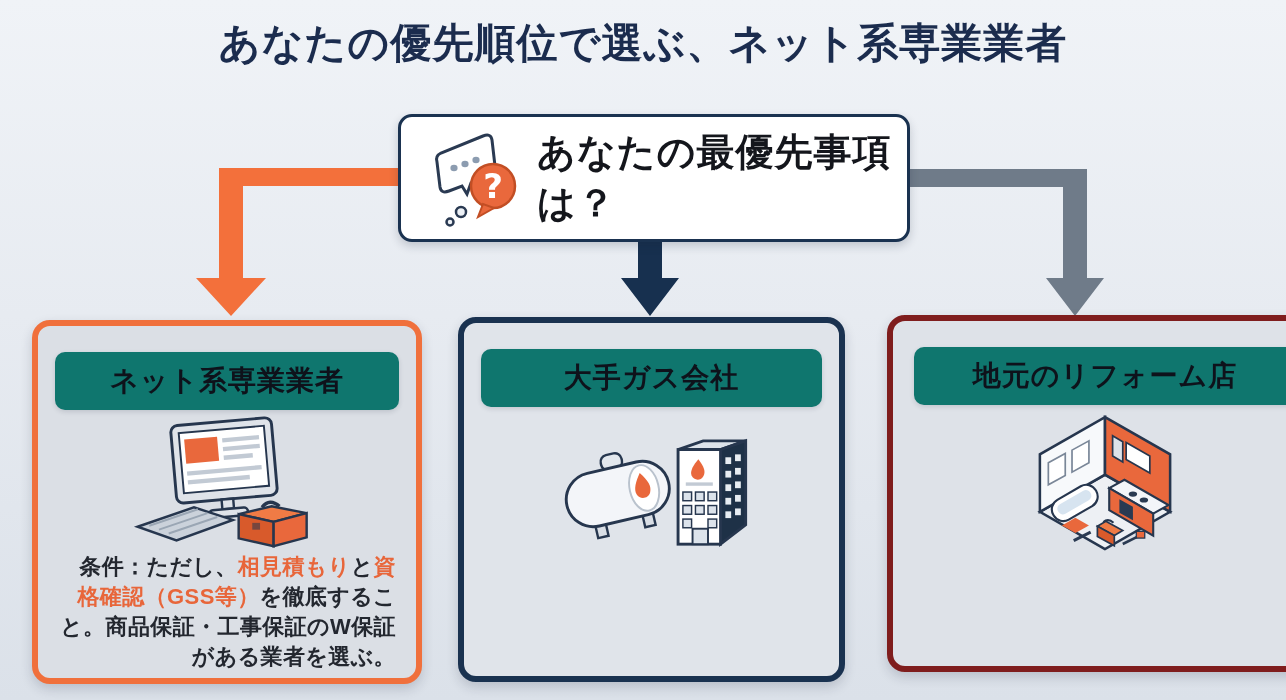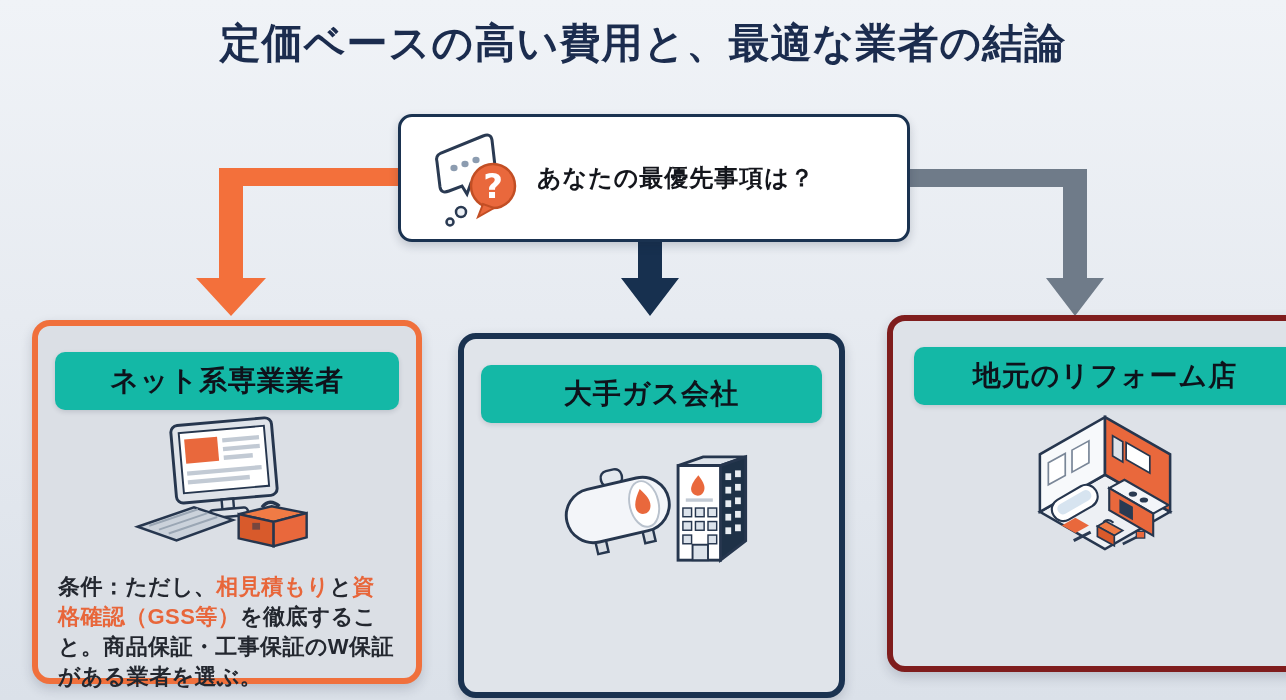--- a/index.html
+++ b/index.html
@@ -16,47 +16,47 @@
   svg.arrows { position:absolute; left:0; top:0; z-index:1; }
 
   .qbox {
     position:absolute; left:398px; top:114px; width:512px; height:128px;
     box-sizing:border-box; background:#FFFFFF;
     border:3px solid #1A3250; border-radius:14px;
     box-shadow:0 4px 10px rgba(25,35,55,.20);
     display:flex; align-items:center; z-index:2;
   }
   .qbox .qicon { width:100px; height:106px; margin-left:22px; flex:0 0 auto; }
-  .qbox .qlabel { font-size:24px; font-weight:800; color:#14161C; margin-left:14px; letter-spacing:1px; }
+  .qbox .qlabel { font-size:38px; font-weight:800; color:#14161C; margin-left:14px; letter-spacing:1px; }
 
   .card {
     position:absolute; box-sizing:border-box; border-radius:18px; z-index:2;
     box-shadow:0 5px 12px rgba(25,35,55,.18);
   }
   .card.orange { left:32px;  top:320px; width:390px; height:364px; background:#DBDFE5; border:6px solid #F0703C; }
-  .card.navy   { left:458px; top:333px; width:387px; height:365px; background:#E0E4EA; border:6px solid #1A3250; }
+  .card.navy   { left:458px; top:317px; width:387px; height:365px; background:#E0E4EA; border:6px solid #1A3250; }
   .card.gray   { left:887px; top:315px; width:436px; height:357px; background:#DEE2E8; border:6px solid #7f1d1d; }
 
   .card-header {
-    margin:26px auto 0; width:86%; background:#14b8a6; border-radius:10px;
+    margin:26px auto 0; width:86%; background:#0f766e; border-radius:10px;
     text-align:center; font-size:28px; font-weight:800; color:#0E121B;
     padding:10px 9px; box-shadow:0 2px 5px rgba(25,35,55,.14); letter-spacing:1px;
   }
   .card-iconwrap { height:142px; display:flex; justify-content:center; align-items:flex-end; }
   .card.gray .card-iconwrap { height:150px; }
   .card-text {
-    margin:20px 20px 0; font-size:22px; font-weight:700; color:#23272F;
-    line-height:1.36; letter-spacing:0.4px; text-align:left;
+    margin:0 20px 0; font-size:22px; font-weight:700; color:#23272F;
+    line-height:1.36; letter-spacing:0.4px; text-align:right;
   }
   .hl { color:#E8663A; }
 </style>
 </head>
 <body>
 
-<div class="title">定価ベースの高い費用と、最適な業者の結論</div>
+<div class="title">あなたの優先順位で選ぶ、ネット系専業業者</div>
 
 <svg class="arrows" width="1286" height="700" viewBox="0 0 1286 700">
   <path d="M400,168 L219,168 L219,278 L196,278 L231,316 L266,278 L243,278 L243,186 L400,186 Z" fill="#F3703B"></path>
   <path d="M638,235 L638,278 L621,278 L650,316 L679,278 L662,278 L662,235 Z" fill="#17304F"></path>
   <path d="M905,169 L1087,169 L1087,278 L1104,278 L1075,316 L1046,278 L1063,278 L1063,187 L905,187 Z" fill="#6F7B89"></path>
 </svg>
 
 <div class="qbox">
   <svg class="qicon" viewBox="0 0 100 104">
     <path d="M14,36 Q12,30 18,27 L60,10 Q68,7 69,14 L72,40 Q73,47 66,50 L48,57 L44,68 L39,60 L26,65 Q18,68 17,61 Z" fill="#FFFFFF" stroke="#2A3A52" stroke-width="3"></path>

